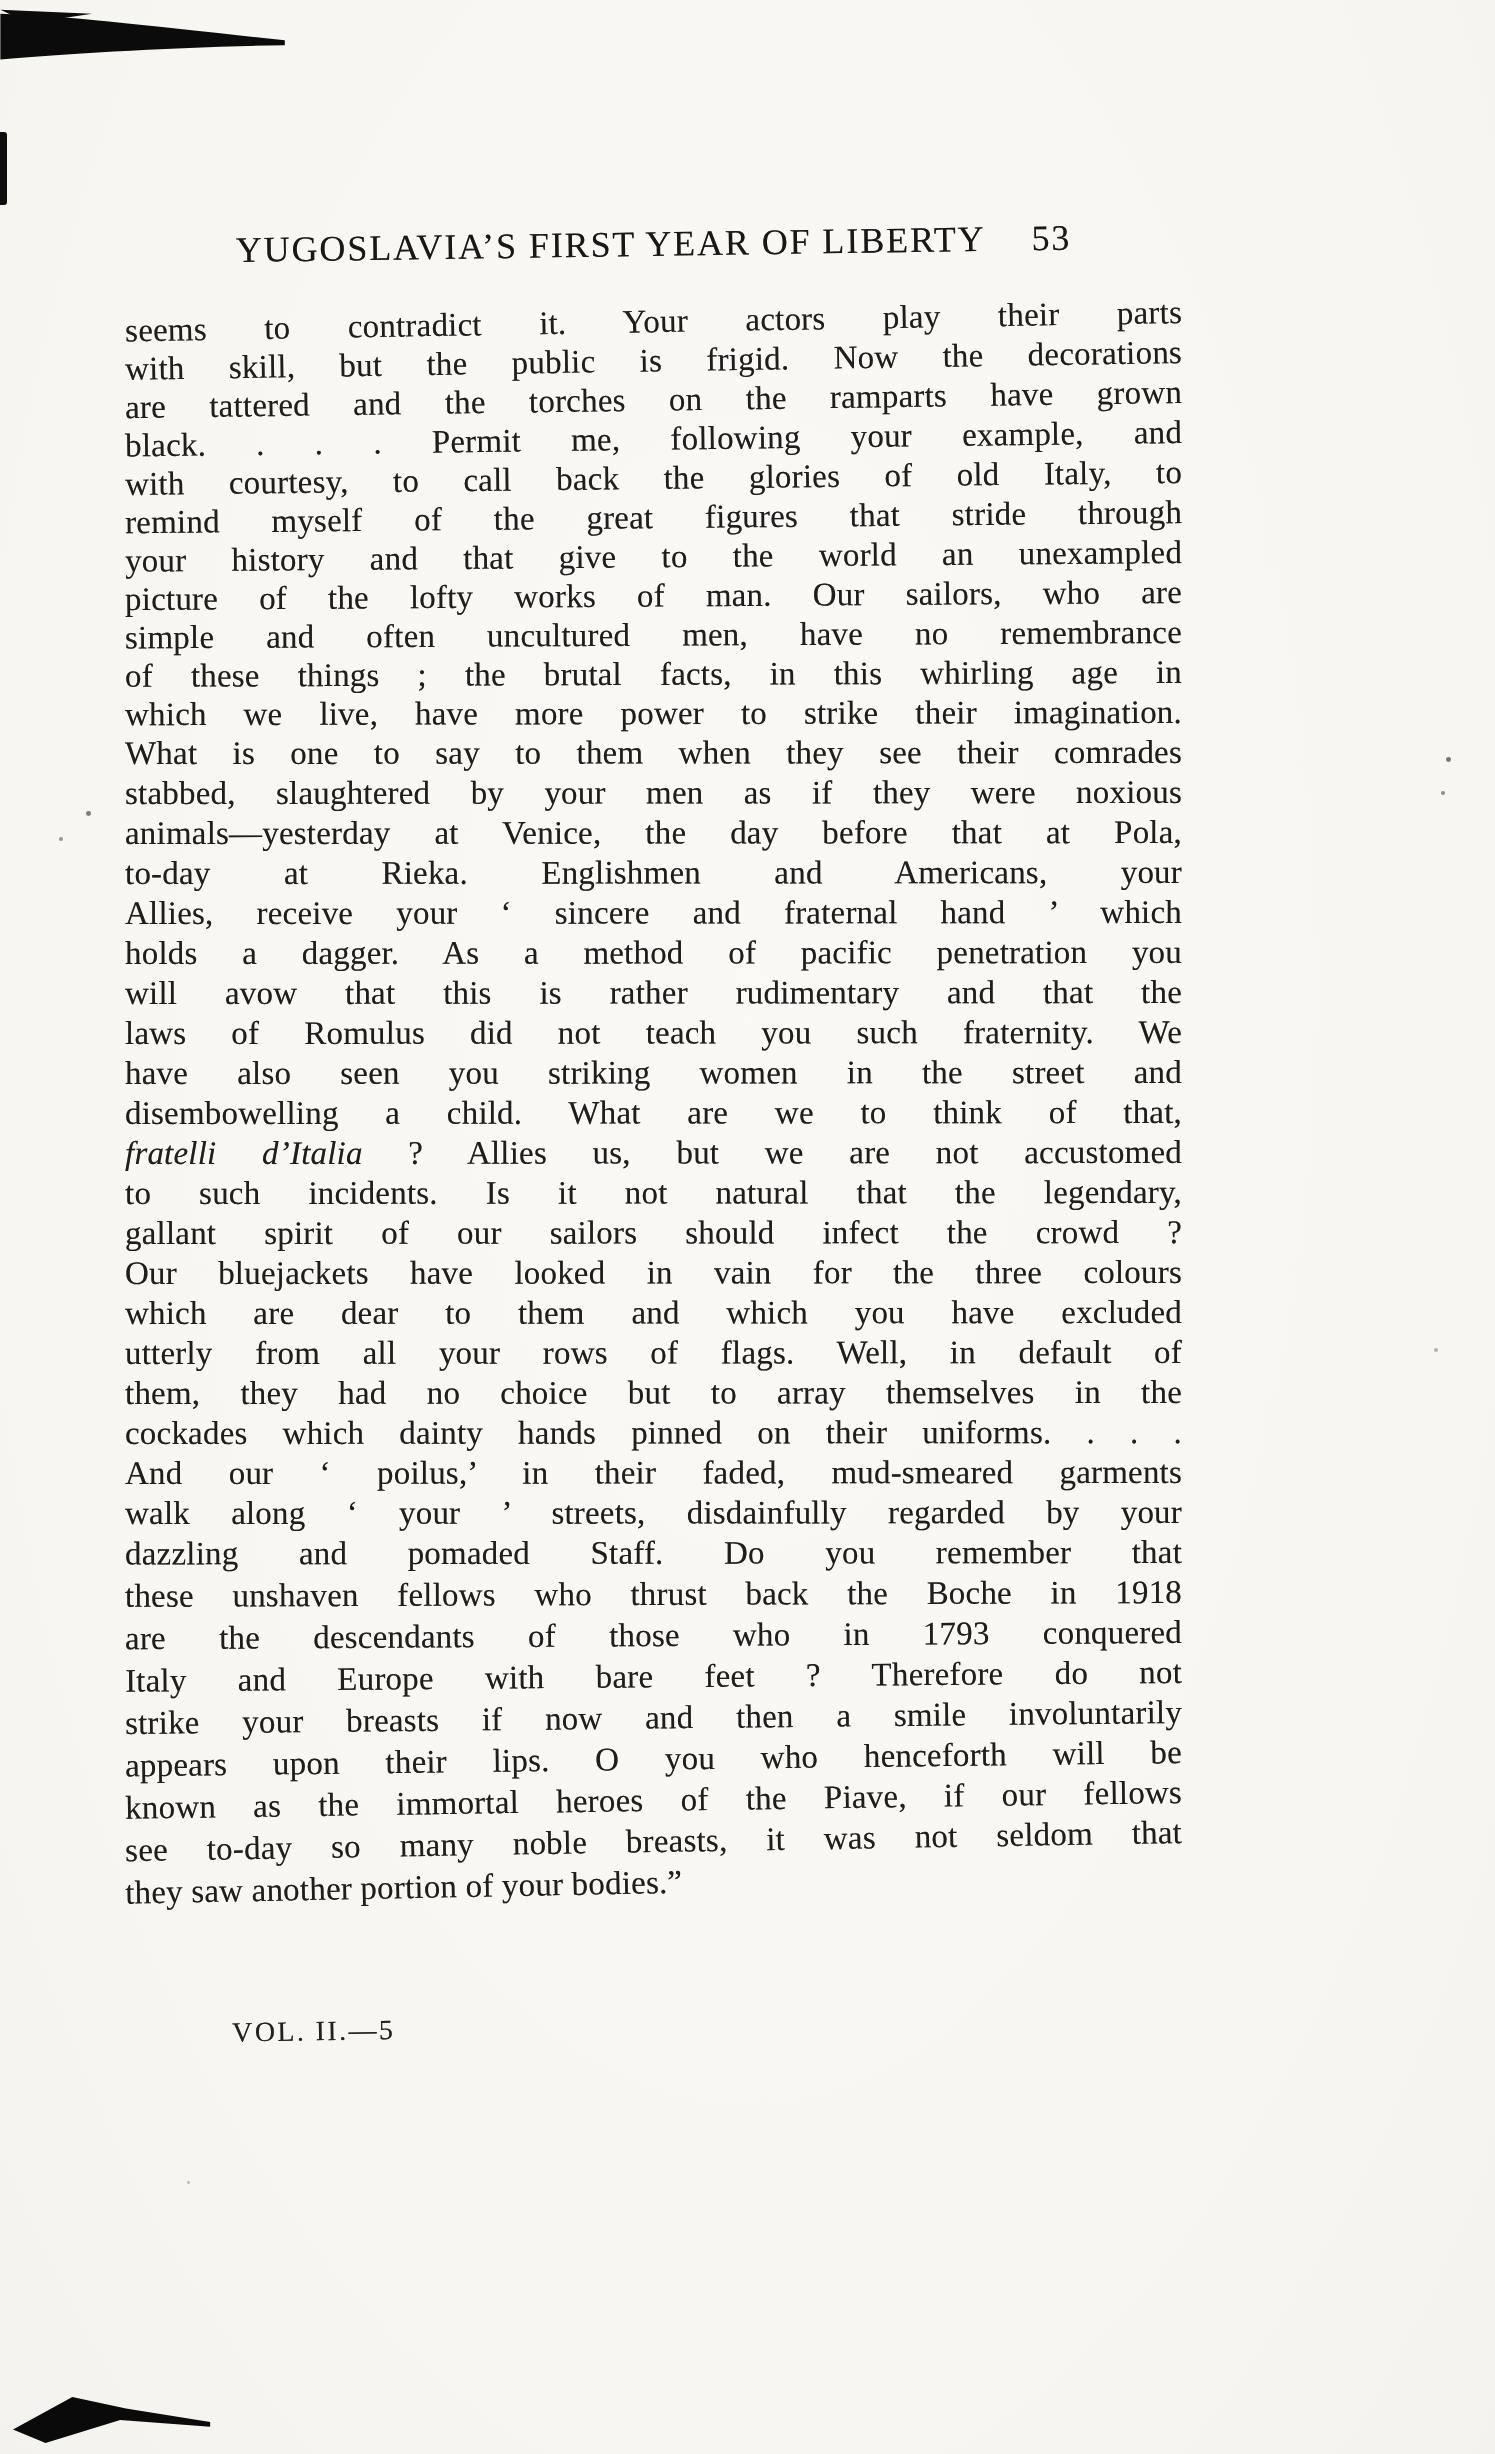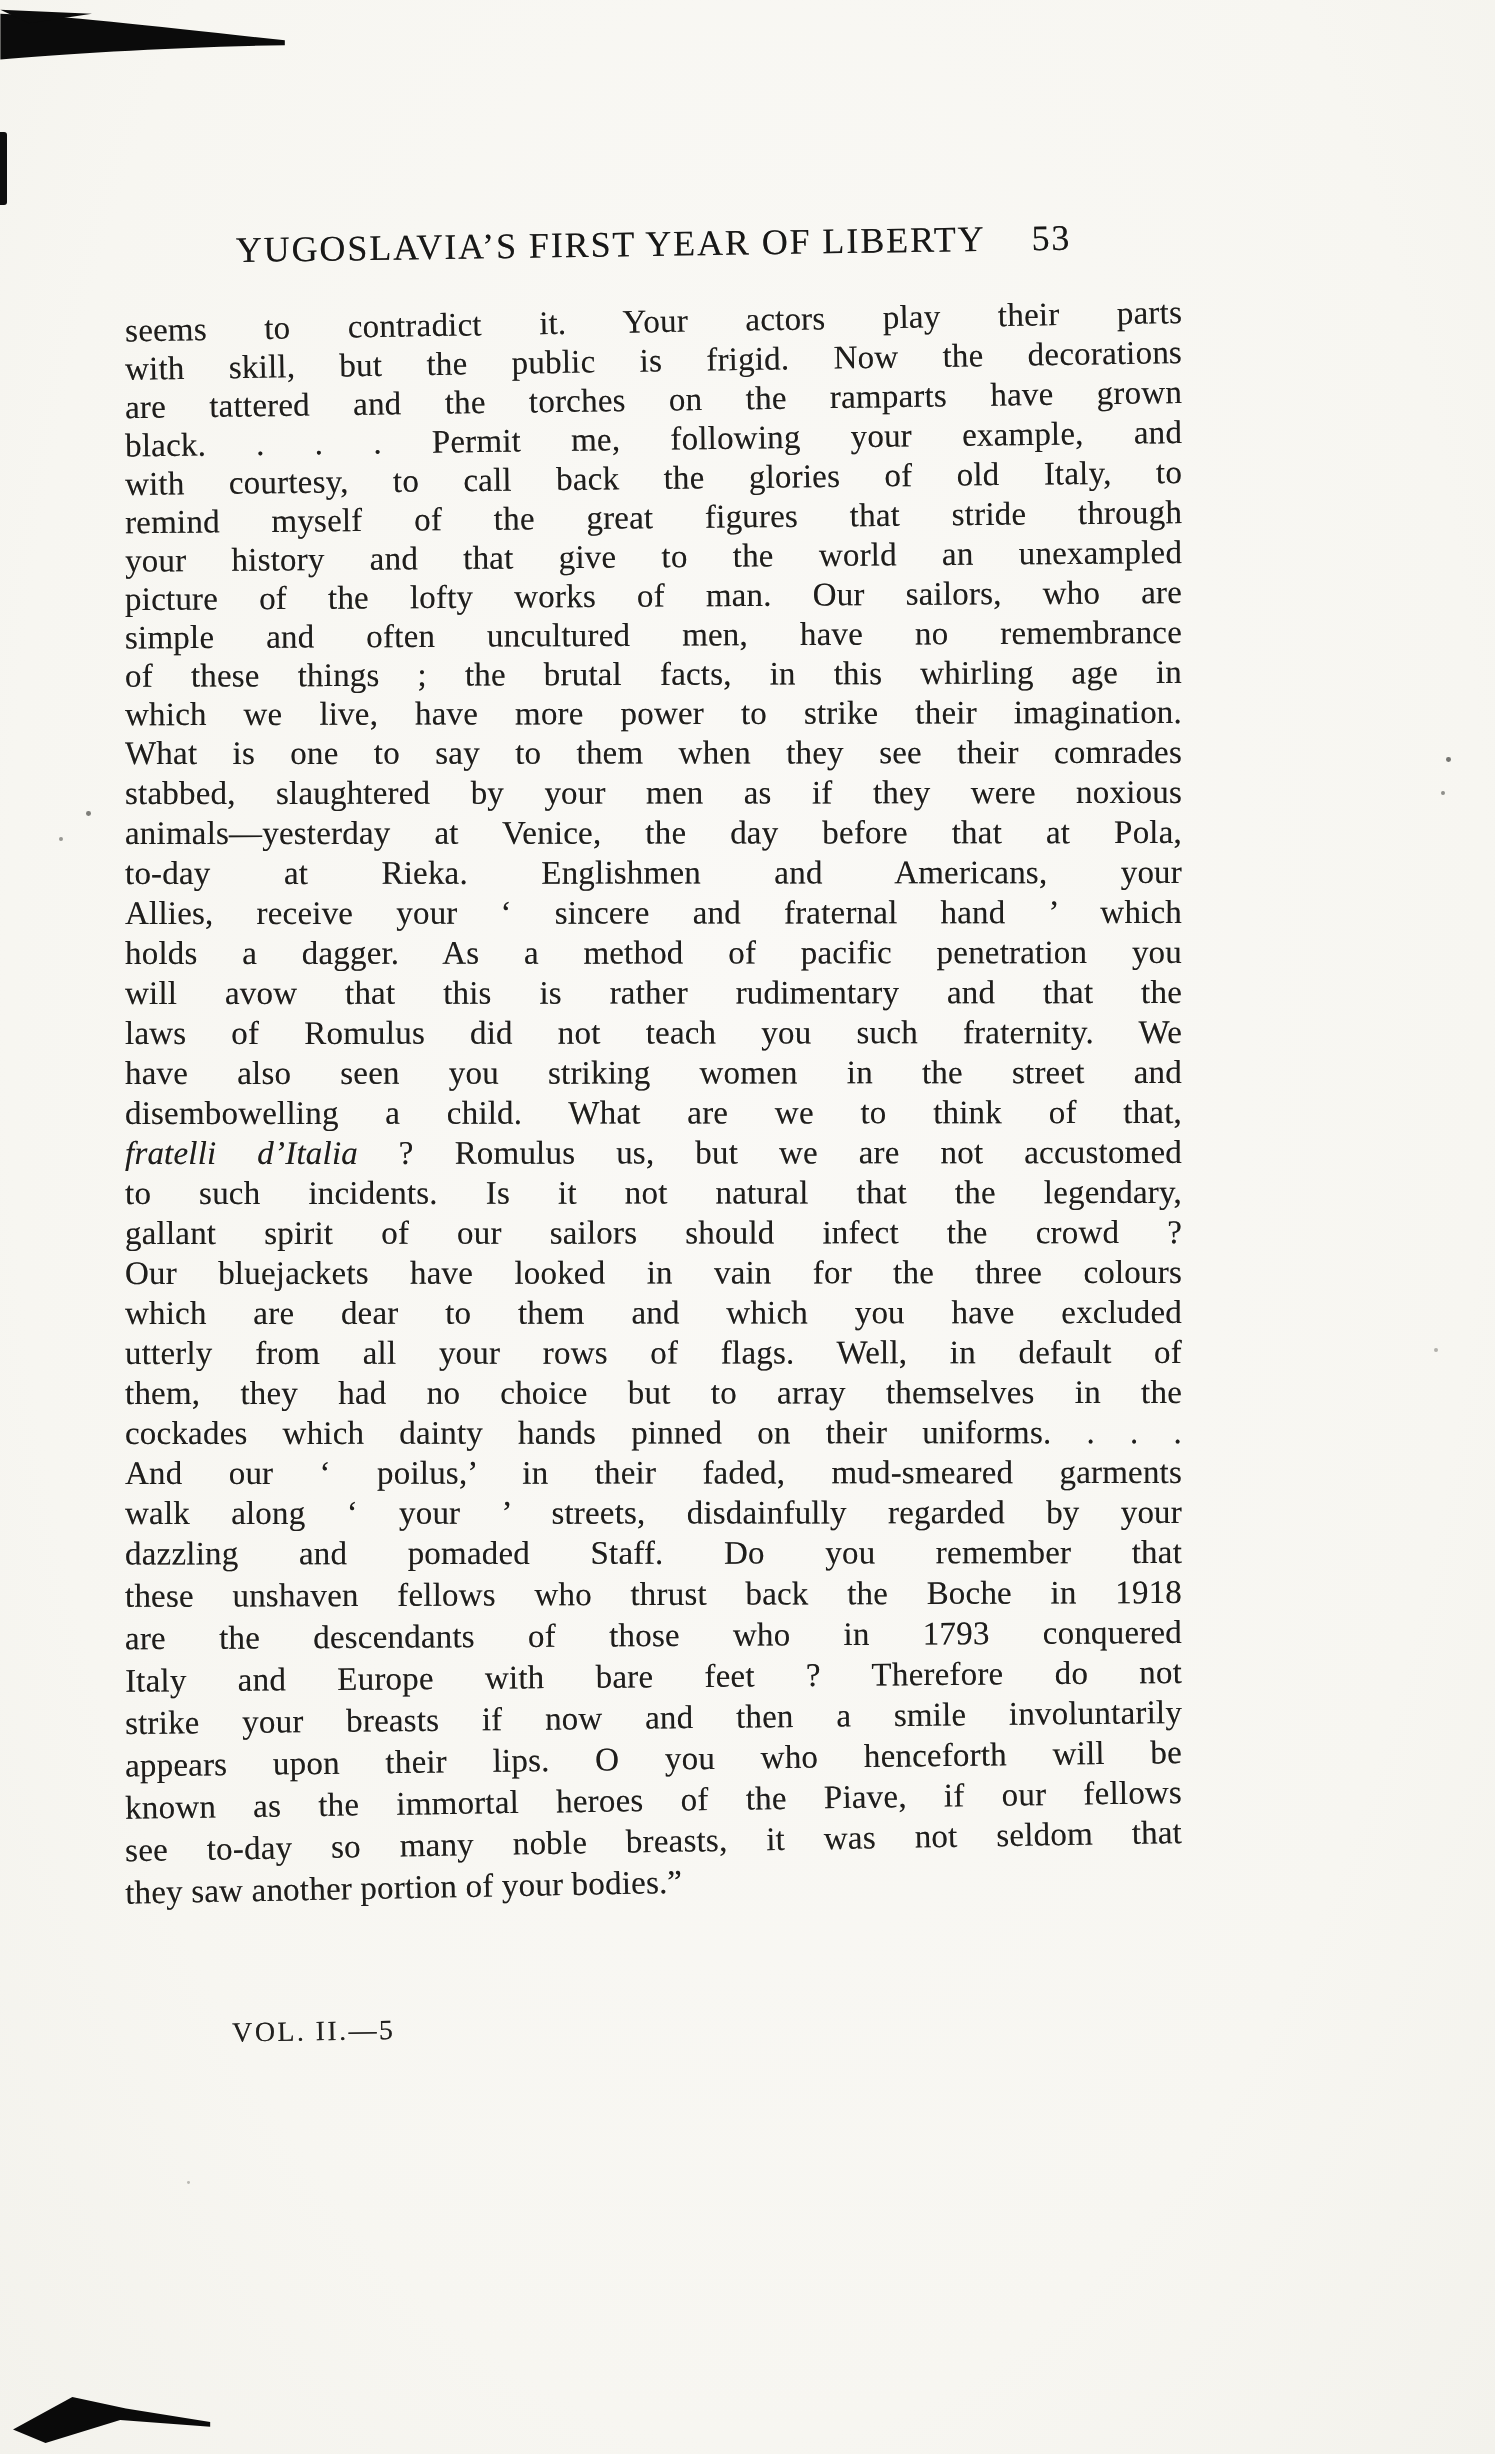--- a/index.html
+++ b/index.html
@@ -138,21 +138,21 @@
         <div class="line" style="transform: rotate(-0.06deg);"><span class="">What is one to say to them when they see their comrades</span></div>
         <div class="line" style="transform: rotate(-0.06deg);"><span class="">stabbed, slaughtered by your men as if they were noxious</span></div>
         <div class="line" style="transform: rotate(-0.06deg);"><span class="">animals—yesterday at Venice, the day before that at Pola,</span></div>
         <div class="line" style="transform: rotate(-0.06deg);"><span class="">to-day at Rieka.  Englishmen and Americans, your</span></div>
         <div class="line" style="transform: rotate(-0.06deg);"><span class="">Allies, receive your ‘ sincere and fraternal hand ’ which</span></div>
         <div class="line" style="transform: rotate(-0.06deg);"><span class="">holds a dagger.  As a method of pacific penetration you</span></div>
         <div class="line" style="transform: rotate(-0.06deg);"><span class="">will avow that this is rather rudimentary and that the</span></div>
         <div class="line" style="transform: rotate(-0.06deg);"><span class="">laws of Romulus did not teach you such fraternity.  We</span></div>
         <div class="line" style="transform: rotate(-0.06deg);"><span class="">have also seen you striking women in the street and</span></div>
         <div class="line" style="transform: rotate(-0.06deg);"><span class="">disembowelling a child.  What are we to think of that,</span></div>
-        <div class="line" style="transform: rotate(-0.06deg);"><span class="italic">fratelli d’Italia</span><span class=""> ?  Romulus us, but we are not accustomed</span></div>
+        <div class="line" style="transform: rotate(-0.06deg);"><span class="italic">fratelli d’Italia</span><span class=""> ?  Allies us, but we are not accustomed</span></div>
         <div class="line" style="transform: rotate(-0.06deg);"><span class="">to such incidents.  Is it not natural that the legendary,</span></div>
         <div class="line" style="transform: rotate(-0.06deg);"><span class="">gallant spirit of our sailors should infect the crowd ?</span></div>
         <div class="line" style="transform: rotate(-0.06deg);"><span class="">Our bluejackets have looked in vain for the three colours</span></div>
         <div class="line" style="transform: rotate(-0.06deg);"><span class="">which are dear to them and which you have excluded</span></div>
         <div class="line" style="transform: rotate(-0.06deg);"><span class="">utterly from all your rows of flags.  Well, in default of</span></div>
         <div class="line" style="transform: rotate(-0.06deg);"><span class="">them, they had no choice but to array themselves in the</span></div>
         <div class="line" style="transform: rotate(-0.06deg);"><span class="">cockades which dainty hands pinned on their uniforms. . . .</span></div>
         <div class="line" style="transform: rotate(-0.06deg);"><span class="">And our ‘ poilus,’ in their faded, mud-smeared garments</span></div>
         <div class="line" style="transform: rotate(-0.06deg);"><span class="">walk along ‘ your ’ streets, disdainfully regarded by your</span></div>
         <div class="line" style="transform: rotate(-0.08deg);"><span class="">dazzling and pomaded Staff.  Do you remember that</span></div>

